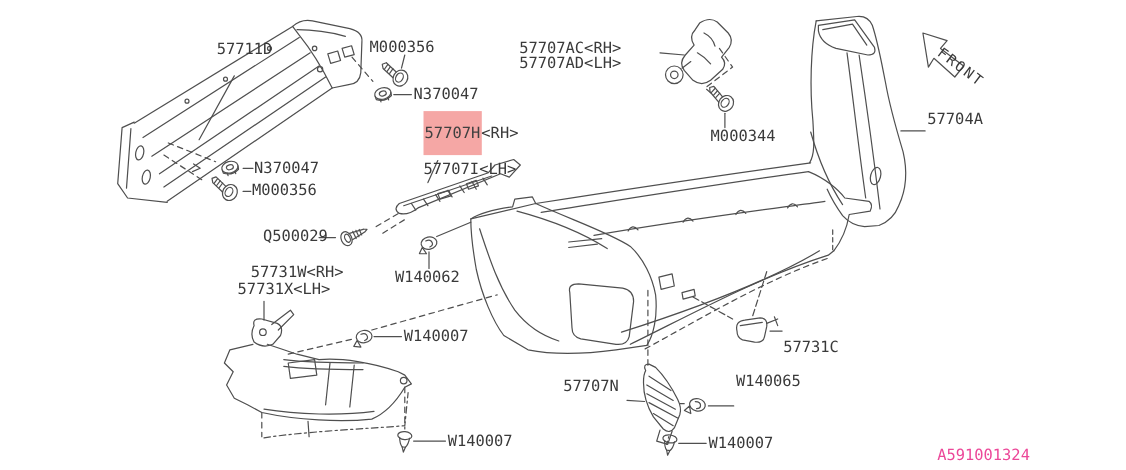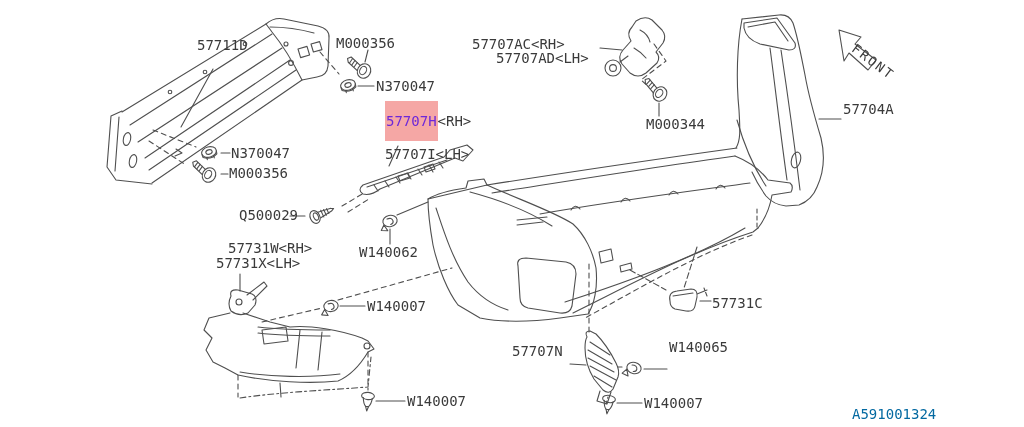--- a/index.html
+++ b/index.html
@@ -6,27 +6,27 @@
   .stage{
     position:relative;width:1024px;height:427px;background:#ffffff;
     font-family:"DejaVu Sans Mono","Liberation Mono",monospace;
     overflow:hidden;
   }
   .stage svg{position:absolute;left:0;top:0;}
   .lbl{
     position:absolute;font-size:14px;line-height:15px;color:#3a3a3a;
     white-space:nowrap;letter-spacing:0px;
   }
-  .lbl .hl{background:#f5a7a5;color:#6d28d9;padding:12px 1px;}
+  .lbl .hl{background:#f5a7a5;color:#404040;padding:12px 1px;}
   .front-label{
     position:absolute;left:858px;top:41px;font-size:13px;color:#3a3a3a;
     letter-spacing:2px;transform:rotate(37deg);transform-origin:0 0;
   }
   .code{
-    position:absolute;left:852px;top:406px;font-size:14px;color:#0369a1;
+    position:absolute;left:852px;top:406px;font-size:14px;color:#ec4899;
   }
 </style>
 </head>
 <body>
 
 <div class="stage">
 
 <svg width="1024" height="427" viewBox="0 0 1024 427" fill="none" stroke="#4f4f4f" stroke-width="1.1" stroke-linecap="round" stroke-linejoin="round">
 
   <defs>
@@ -215,21 +215,21 @@
   <g>
     <path d="M839,30 L861,37 L855,44 L876,60 L868,70 L849,53 L844,61 Z" fill="#ffffff"></path>
   </g>
 </svg>
 
 <div class="lbl" style="left:197px;top:38px">57711D</div>
 <div class="lbl" style="left:336px;top:36px">M000356</div>
 <div class="lbl" style="left:376px;top:79px">N370047</div>
 
 <div class="lbl" style="left:472px;top:37px"><span>57707AC</span><span>&lt;RH&gt;</span></div>
-<div class="lbl" style="left:496px;top:51px"><span>57707AD</span><span>&lt;LH&gt;</span></div>
+<div class="lbl" style="left:472px;top:51px"><span>57707AD</span><span>&lt;LH&gt;</span></div>
 
 <div class="lbl" style="left:646px;top:117px">M000344</div>
 <div class="lbl" style="left:843px;top:102px">57704A</div>
 
 <div class="lbl" style="left:385px;top:114px"><span class="hl">57707H</span><span>&lt;RH&gt;</span></div>
 <div class="lbl" style="left:385px;top:147px"><span>57707I</span><span>&lt;LH&gt;</span></div>
 
 <div class="lbl" style="left:231px;top:146px">N370047</div>
 <div class="lbl" style="left:229px;top:166px">M000356</div>
 <div class="lbl" style="left:239px;top:208px">Q500029</div>
@@ -237,18 +237,18 @@
 <div class="lbl" style="left:228px;top:241px"><span>57731W</span><span>&lt;RH&gt;</span></div>
 <div class="lbl" style="left:216px;top:256px"><span>57731X</span><span>&lt;LH&gt;</span></div>
 
 <div class="lbl" style="left:359px;top:245px">W140062</div>
 <div class="lbl" style="left:367px;top:299px">W140007</div>
 <div class="lbl" style="left:407px;top:394px">W140007</div>
 
 <div class="lbl" style="left:512px;top:344px">57707N</div>
 <div class="lbl" style="left:669px;top:340px">W140065</div>
 <div class="lbl" style="left:644px;top:396px">W140007</div>
-<div class="lbl" style="left:712px;top:296px">57731C</div>
+<div class="lbl" style="left:712px;top:309px">57731C</div>
 
 <div class="front-label">FRONT</div>
 <div class="code">A591001324</div>
 
 </div>
 
 </body></html>

